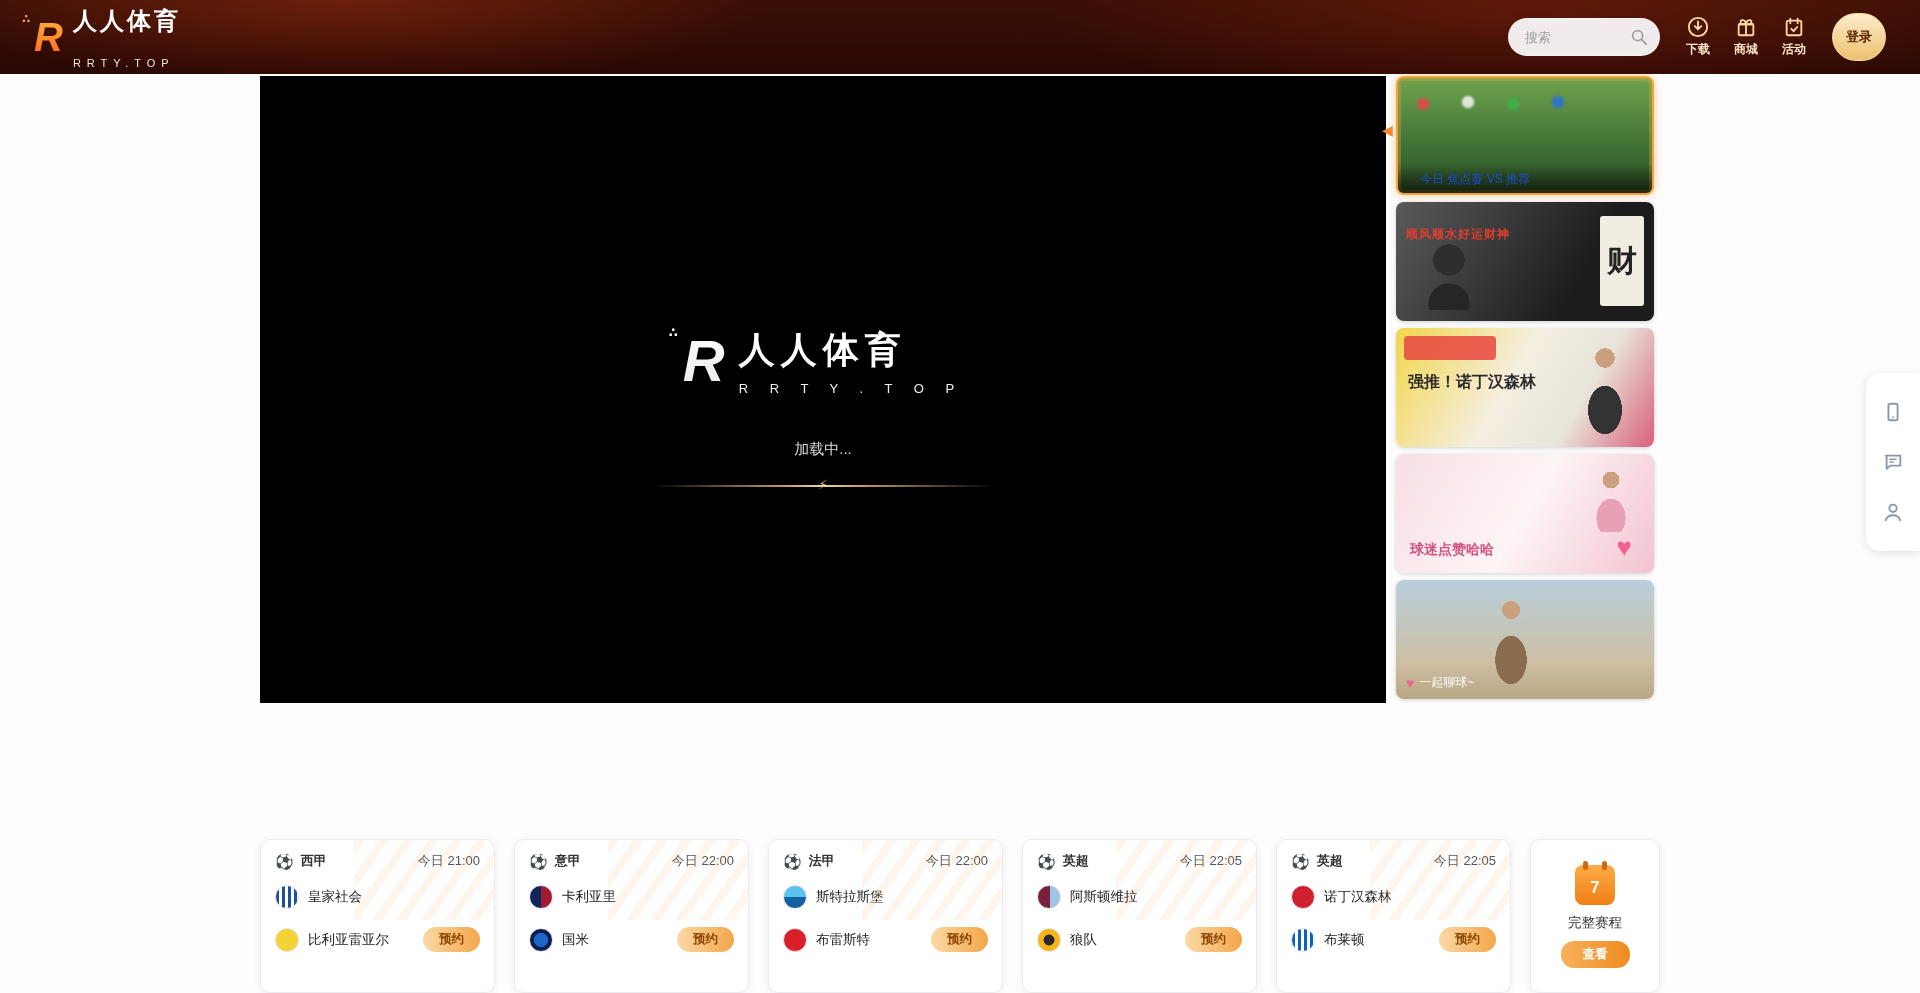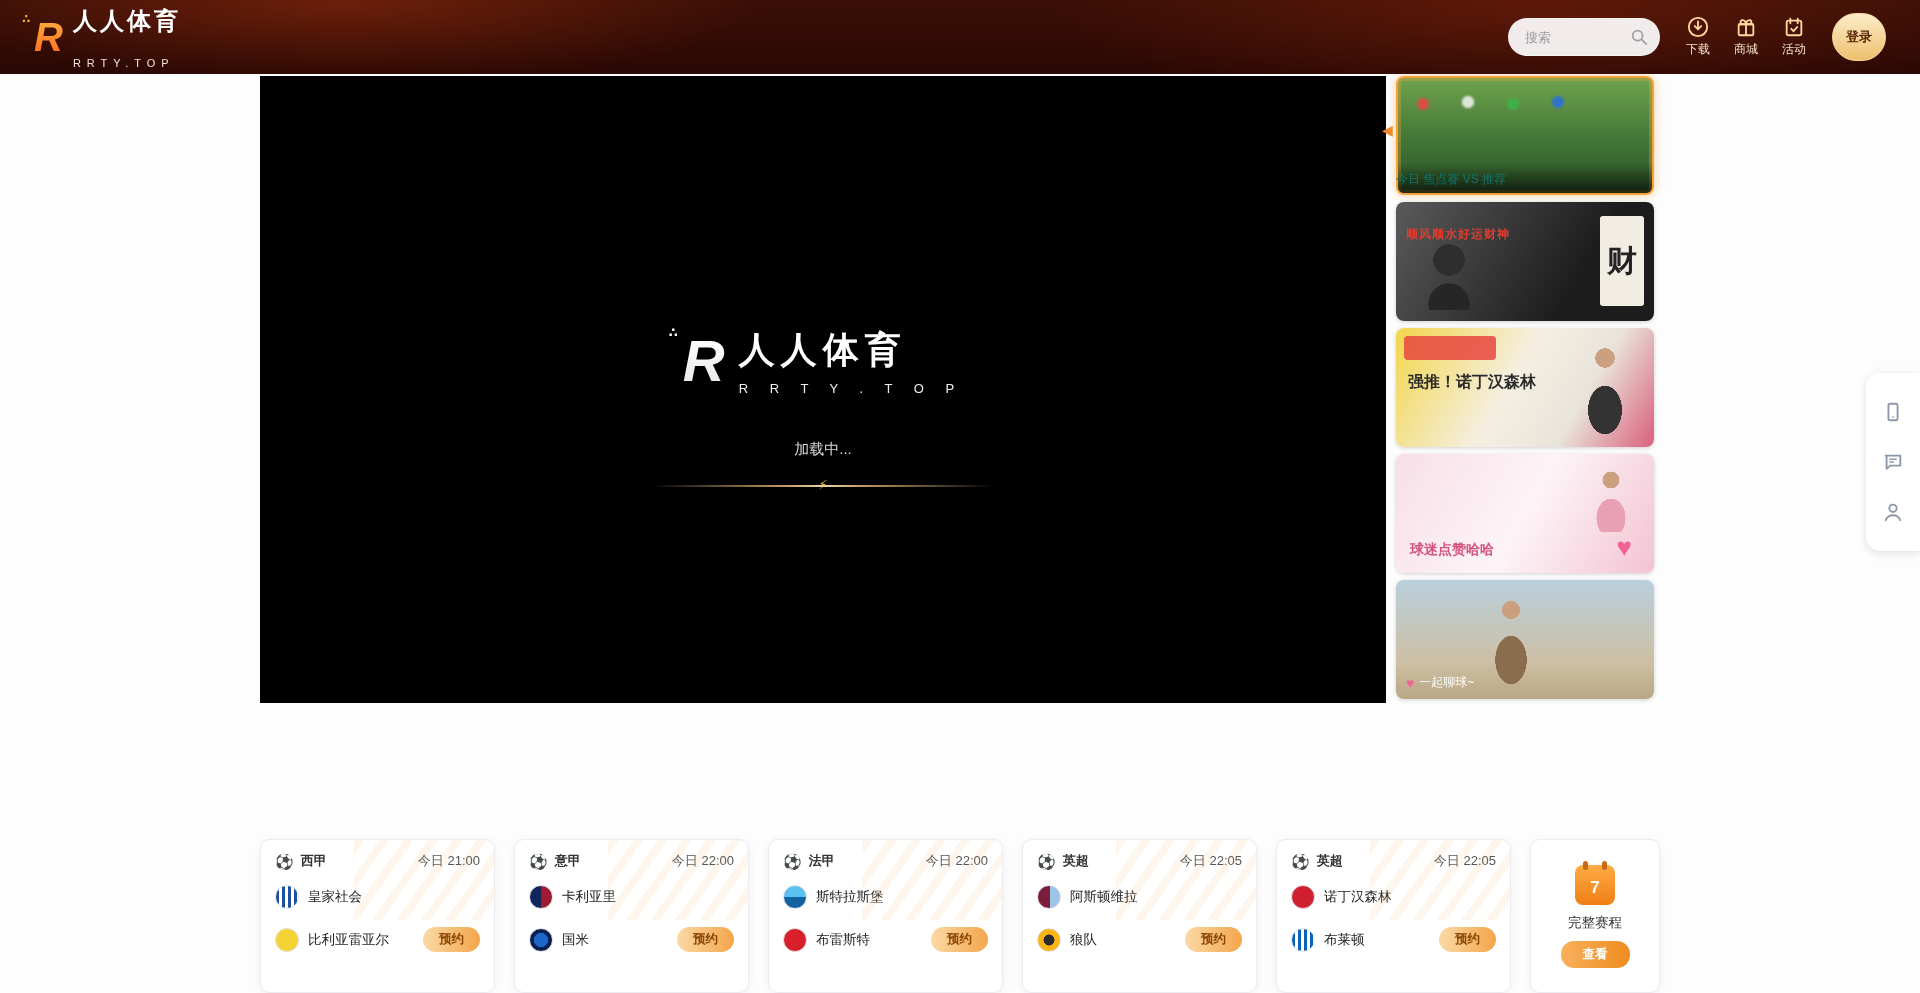--- a/index.html
+++ b/index.html
@@ -35,21 +35,21 @@
 
   .header-right{ margin-left:auto; display:flex; align-items:center; gap:26px; }
   .search-box{ position:relative; }
   .search-box input{
     width:152px; height:38px; border-radius:19px; border:1px solid rgba(255,255,255,.35);
     background:rgba(255,255,255,.92); padding:0 36px 0 16px; font-size:13px; color:#333; outline:none;
   }
   .search-box input::placeholder{ color:#9a9a9a; }
   .search-ic{ position:absolute; right:12px; top:10px; width:18px; height:18px; cursor:pointer; }
 
-  .quick{ display:flex; gap:24px; }
+  .quick{ display:flex; gap:24px;font-weight:bold; }
   .qitem{ display:flex; flex-direction:column; align-items:center; gap:3px; cursor:pointer; }
   .qitem svg{ width:22px; height:22px; }
   .qlabel{ font-size:12px; color:#f7e3c8; }
 
   .login-btn{
     width:54px; height:48px; border-radius:24px; border:1px solid #f7d9a0;
     background:linear-gradient(180deg,#fcecc9,#eec06e);
     color:#5a2400; font-size:13px; font-weight:700; cursor:pointer;
     display:flex; align-items:center; justify-content:center;
   }
@@ -77,21 +77,21 @@
   
   .sidebar{ position:absolute; left:1396px; top:76px; width:258px; height:627px; }
   .thumb{ position:relative; width:100%; height:119px; border-radius:8px; margin-bottom:7px;
     cursor:pointer; overflow:visible; box-shadow:0 1px 4px rgba(0,0,0,.18); }
   .thumb-inner{ position:absolute; inset:0; border-radius:8px; overflow:hidden; }
   .thumb.active .thumb-inner{ border:2px solid #f2a33c; box-shadow:0 0 0 3px rgba(242,163,60,.35) inset; }
   .thumb.active{ box-shadow:0 0 10px rgba(242,163,60,.55); }
   .thumb-arrow{ position:absolute; left:-14px; top:46px; font-size:14px; color:#f08a2d; }
   .thumb-caption{ position:absolute; font-size:12px; }
 
-  .t1 .thumb-caption{ left:0; bottom:7px; color:#0f766e; z-index:2;}
+  .t1 .thumb-caption{ left:24px; bottom:7px; color:#1d4ed8; z-index:2;}
   .t1 .thumb-inner::after{ content:""; position:absolute; left:0; right:0; bottom:0; height:30px;
     background:linear-gradient(0deg,rgba(0,0,0,.65),transparent); }
   .t1 .thumb-inner::before{ content:""; position:absolute; left:10px; top:14px; width:180px; height:62px;
     background:
       radial-gradient(circle 10px at 15px 12px,#e84545 60%,transparent 61%),
       radial-gradient(circle 10px at 60px 10px,#f5f5f5 60%,transparent 61%),
       radial-gradient(circle 10px at 105px 12px,#3ab54a 60%,transparent 61%),
       radial-gradient(circle 10px at 150px 10px,#2b6fe0 60%,transparent 61%);
     opacity:.85; filter:blur(1px);}
   .t2 .thumb-caption{ left:10px; top:24px; color:#e23c2e; font-weight:700; letter-spacing:1px;}

